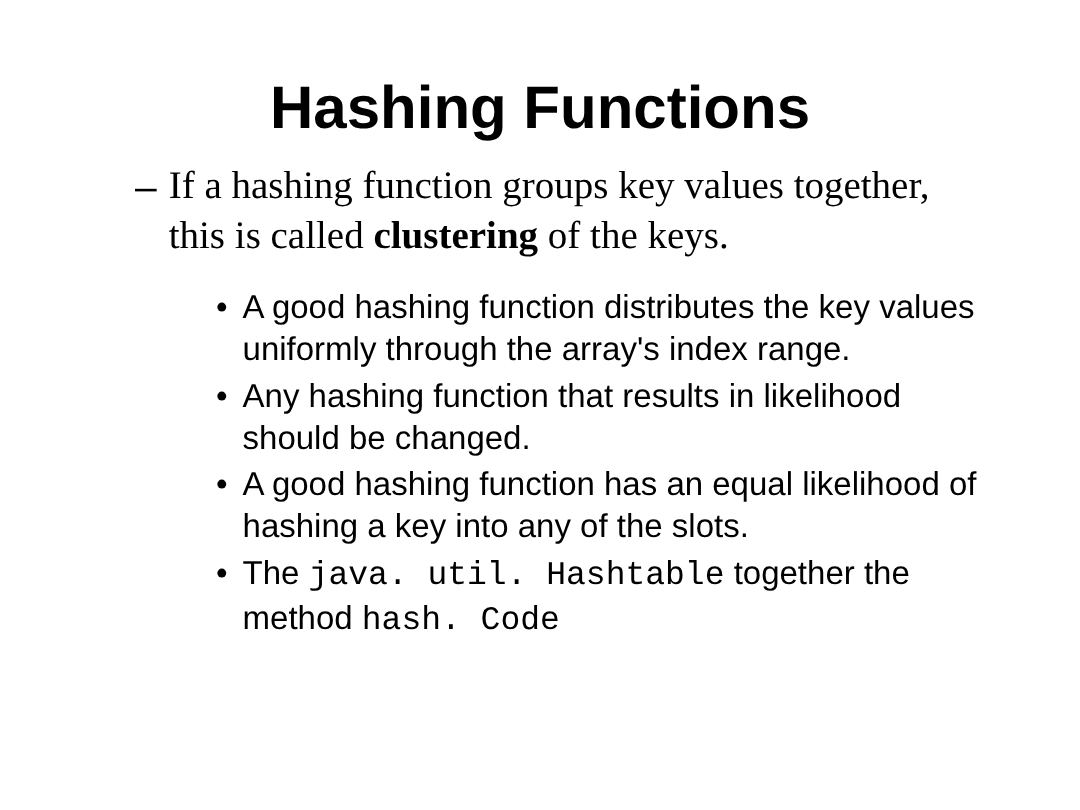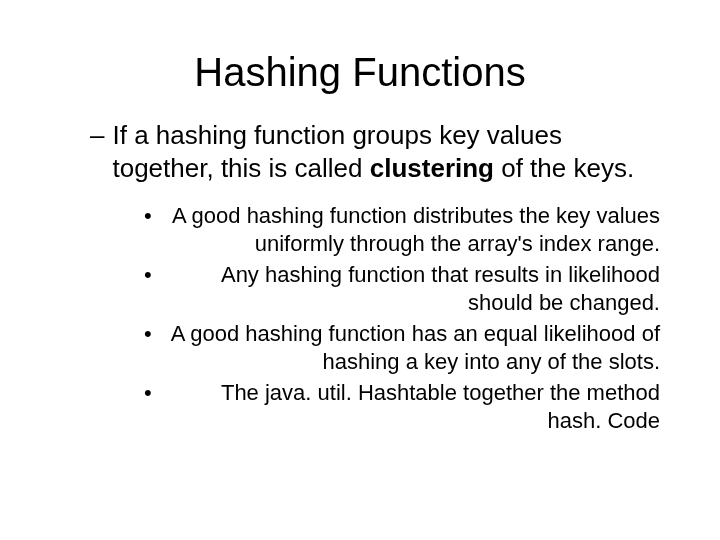--- a/index.html
+++ b/index.html
@@ -1,28 +1,28 @@
 <!DOCTYPE html>
 <html><head>
 <meta charset="utf-8">
 <style>
   * { margin: 0; padding: 0; box-sizing: border-box; }
   html, body { width: 720px; height: 540px; background: #fff; font-family: Arial, Helvetica, sans-serif; color: #000; }
   .slide { width: 720px; height: 540px; padding: 50px 60px 40px 60px; }
-  .title { font-size: 40px; text-align: center; margin-bottom: 24px; font-weight: 400; }
+  .title { font-size: 40px; text-align: center; margin-bottom: 13px; font-weight: 700; }
   .level1 { margin-left: 30px; margin-bottom: 18px; }
   .dash-row { display: flex; }
   .dash { font-size: 26px; line-height: 1.25; margin-right: 8px; flex-shrink: 0; }
-  .l1text { font-size: 26px; line-height: 1.25; }
+  .l1text { font-size: 26px; line-height: 1.25; font-family: Liberation Serif, serif; }
   .l1text .bold { font-weight: 700; }
   .level2 { margin-left: 84px; }
   .bullet-row { display: flex; margin-bottom: 4px; }
   .dot { font-size: 22px; line-height: 1.25; margin-right: 10px; flex-shrink: 0; }
-  .l2text { font-size: 22px; line-height: 1.25; text-align: right; }
-  .mono { font-family: Liberation Sans, sans-serif; }
+  .l2text { font-size: 22px; line-height: 1.25; }
+  .mono { font-family: Liberation Mono, monospace; }
 </style>
 </head>
 <body>
 
 <div class="slide">
   <h1 class="title">Hashing Functions</h1>
 
   <div class="level1">
     <div class="dash-row">
       <span class="dash">–</span>

